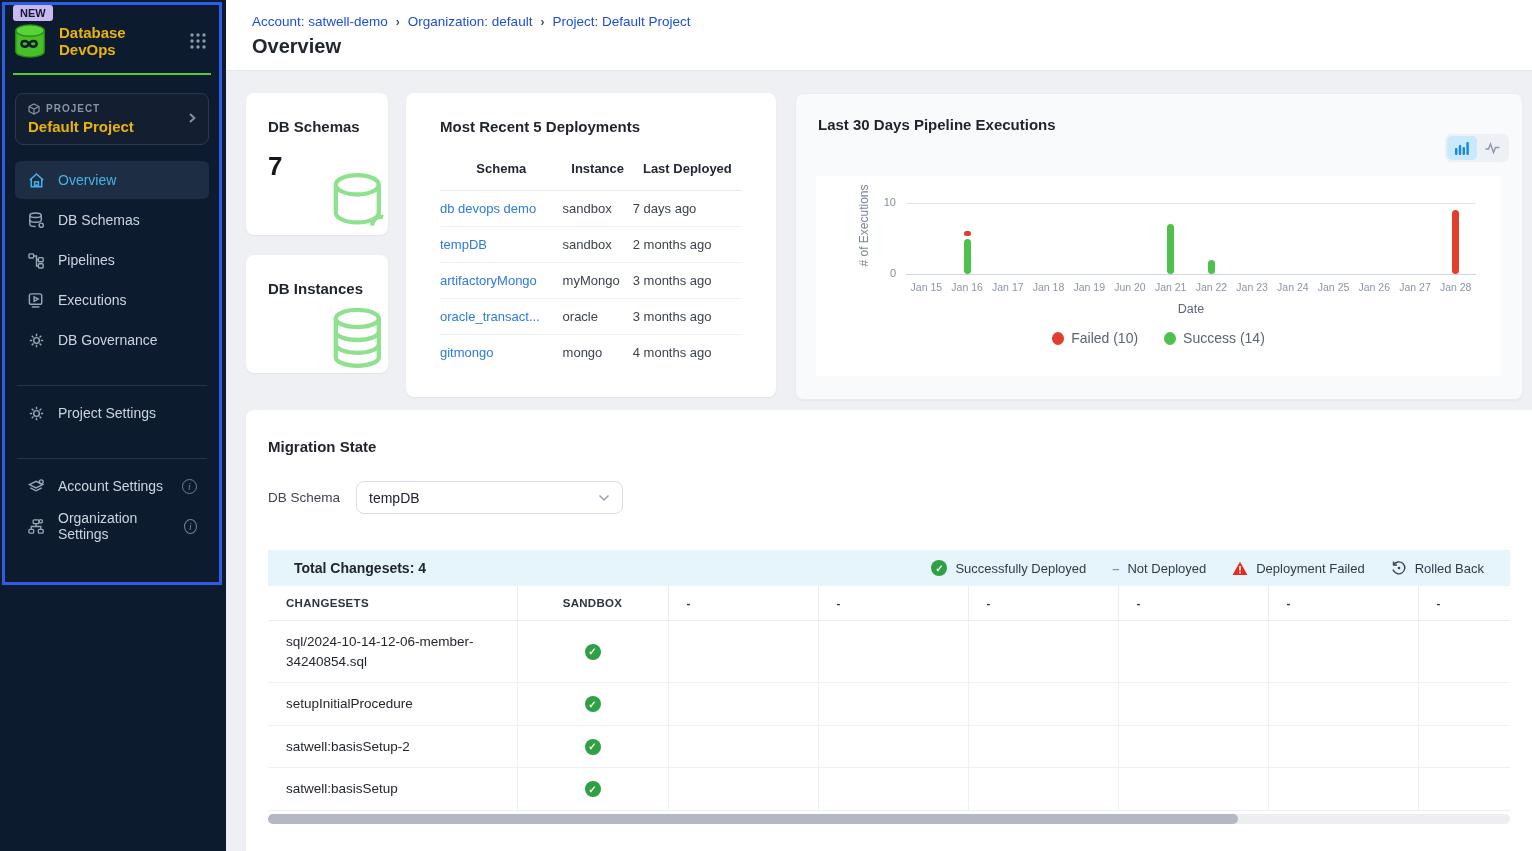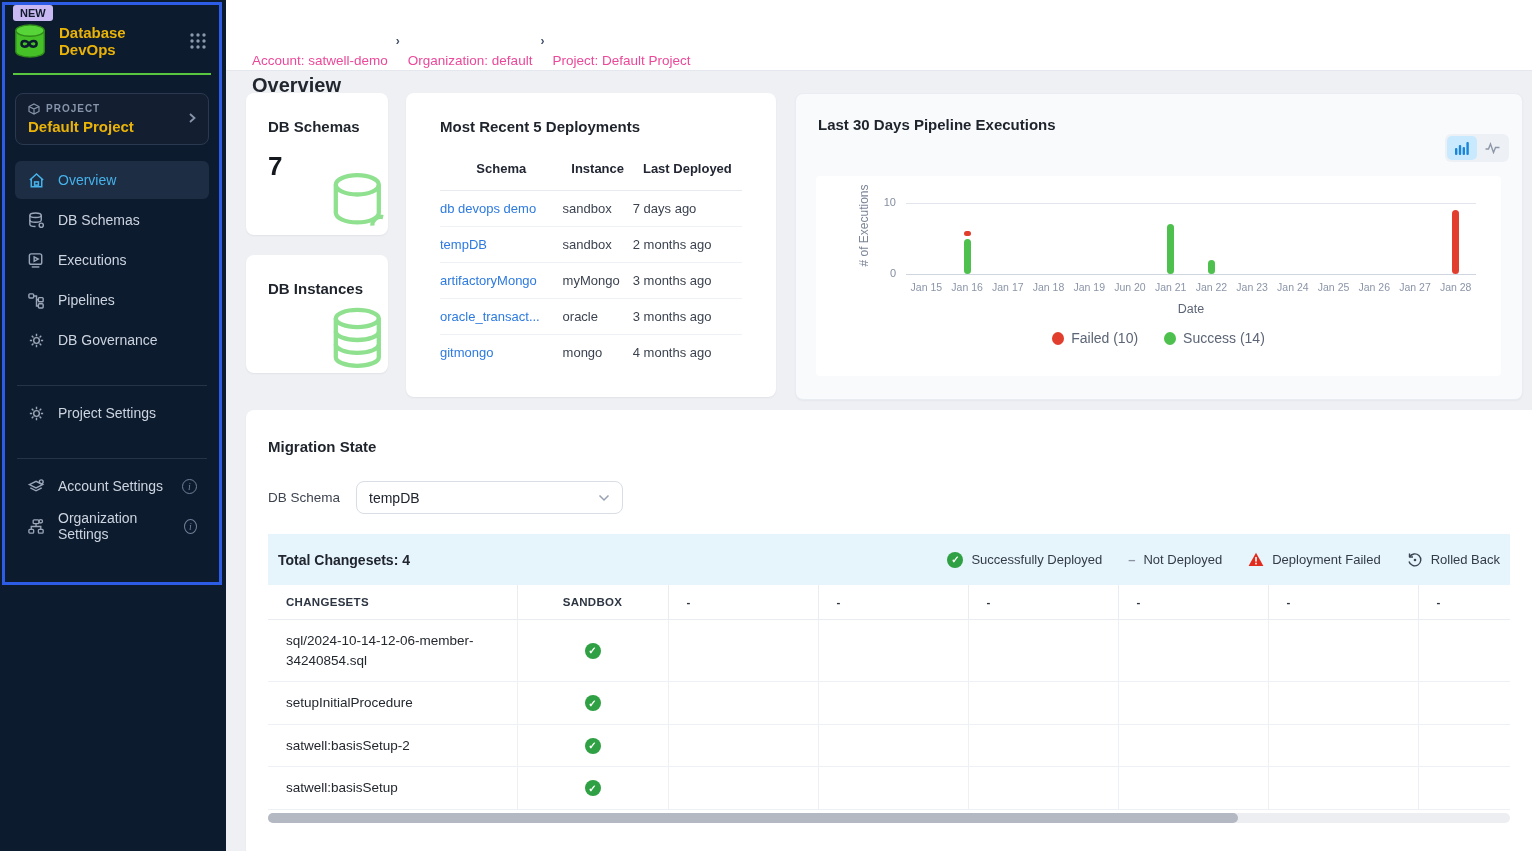--- a/index.html
+++ b/index.html
@@ -24,21 +24,21 @@
   .nav-item svg { color:#9aa6b8; flex:0 0 auto; }
   .nav-item.active { background:#1c2d44; color:#47b2ea; }
   .nav-item.active svg { color:#47b2ea; }
   .nav-spacer { height:16px; }
   .side-divider { height:1px; background:#273347; margin:8px 12px; }
   .info-dot { margin-left:auto; width:15px; height:15px; border:1px solid #71809a; border-radius:50%; color:#71809a; font-size:10px; display:flex; align-items:center; justify-content:center; font-family:"Liberation Serif", serif; font-style:italic; }
 
   
   .main-header { position:absolute; left:226px; top:0; right:0; height:71px; background:#ffffff; border-bottom:1px solid #e4e8ee; padding:14px 0 0 26px; }
   .breadcrumb { display:flex; align-items:center; gap:8px; font-size:13.5px; }
-  .crumb { color:#ec4899; cursor:pointer;margin-top:39px; }
+  .crumb { color:#1d4ed8; cursor:pointer; }
   .crumb-sep { color:#41506b; font-weight:bold; font-size:12px; }
   .page-title { font-size:20px; font-weight:bold; color:#22272f; margin-top:6px; }
 
   
   .card { position:absolute; background:#fff; border-radius:8px; box-shadow:0 1px 2px rgba(16,24,40,.06); overflow:hidden; }
   .stat-card-1 { left:246px; top:93px; width:142px; height:142px; }
   .stat-card-2 { left:246px; top:255px; width:142px; height:118px; }
   .stat-label { font-size:15px; font-weight:bold; color:#1f242c; padding:25px 0 0 22px; }
   .stat-value { font-size:26px; font-weight:bold; color:#15191f; padding:16px 0 0 22px; }
   .stat-icon { position:absolute; right:-8px; bottom:-10px; color:#8fe18f; }
@@ -76,21 +76,21 @@
   .legend-dot { width:12px; height:13px; border-radius:50%; }
 
   
   .migration-panel { position:absolute; left:246px; top:410px; right:0; bottom:0; background:#ffffff; border-radius:8px 0 0 0; box-shadow:0 1px 2px rgba(16,24,40,.05); }
   .migration-title { font-size:15px; font-weight:bold; color:#1f242c; padding:28px 0 0 22px; }
   .schema-row { display:flex; align-items:center; gap:16px; padding:26px 0 0 22px; }
   .schema-label { font-size:13.5px; color:#3e4551; }
   .schema-select { width:267px; height:33px; border:1px solid #d8dde6; border-radius:8px; background:#fff; display:flex; align-items:center; justify-content:space-between; padding:0 12px; font-size:14px; color:#20252e; cursor:pointer; }
   .schema-select .chev { color:#98a1b0; }
 
-  .total-bar { margin:20px 0 0 22px; width:1242px; height:51px; background:#e6f4fb; display:flex; align-items:center; justify-content:space-between; padding:0 10px; }
+  .total-bar { margin:36px 0 0 22px; width:1242px; height:36px; background:#e6f4fb; display:flex; align-items:center; justify-content:space-between; padding:0 26px; }
   .total-label { font-size:14px; font-weight:bold; color:#20252e; }
   .status-legend { display:flex; align-items:center; gap:26px; }
   .status-item { display:flex; align-items:center; gap:8px; font-size:13px; color:#333b48; }
   .ok-badge { width:16px; height:16px; background:#2fa043; border-radius:50%; color:#fff; font-size:10px; font-weight:bold; display:flex; align-items:center; justify-content:center; }
   .dash-glyph { color:#8b93a2; font-weight:bold; }
   .table-clip { margin-left:22px; width:1242px; overflow:hidden; }
   .cs-table { width:1300px; border-collapse:collapse; table-layout:fixed; }
   .cs-table col.c-name { width:249px; } .cs-table col.c-sandbox { width:151px; } .cs-table col.c-dash { width:150px; }
   .cs-table th { border:1px solid #e9edf2; border-top:none; font-size:11.5px; letter-spacing:.3px; color:#2d3542; text-align:left; padding:11px 0 11px 18px; font-weight:bold; background:#fff; }
   .cs-table th.center { text-align:center; padding-left:0; }
@@ -156,34 +156,34 @@
         <svg width="19" height="19" viewBox="0 0 20 20" fill="none" stroke="currentColor" stroke-width="1.5">
             <ellipse cx="9" cy="4.5" rx="6" ry="2.4"></ellipse>
             <path d="M3 4.5 V9.5 c0 1.3 2.7 2.4 6 2.4 s6 -1.1 6 -2.4 V4.5"></path>
             <path d="M3 9.5 V14 c0 1.3 2.7 2.4 6 2.4"></path>
             <circle cx="15" cy="15" r="2.2"></circle>
           </svg>
         <span>DB Schemas</span>
       </div>
       <div class="nav-item">
         <svg width="19" height="19" viewBox="0 0 20 20" fill="none" stroke="currentColor" stroke-width="1.5">
-            <rect x="2.5" y="3" width="13" height="11" rx="2"></rect>
-            <path d="M7.5 6.2 L11.8 8.5 L7.5 10.8 Z"></path>
-            <path d="M5 16.8 H13"></path>
-          </svg>
-        <span>Executions</span>
-      </div>
-      <div class="nav-item">
-        <svg width="19" height="19" viewBox="0 0 20 20" fill="none" stroke="currentColor" stroke-width="1.5">
             <rect x="2" y="3" width="5" height="4.4" rx="1"></rect>
             <rect x="12" y="7" width="5" height="4.4" rx="1"></rect>
             <rect x="12" y="13.5" width="5" height="4.4" rx="1"></rect>
             <path d="M7 5.2 H10 V9.2 H12 M10 9.2 V15.7 H12"></path>
           </svg>
         <span>Pipelines</span>
+      </div>
+      <div class="nav-item">
+        <svg width="19" height="19" viewBox="0 0 20 20" fill="none" stroke="currentColor" stroke-width="1.5">
+            <rect x="2.5" y="3" width="13" height="11" rx="2"></rect>
+            <path d="M7.5 6.2 L11.8 8.5 L7.5 10.8 Z"></path>
+            <path d="M5 16.8 H13"></path>
+          </svg>
+        <span>Executions</span>
       </div>
       <div class="nav-item">
         <svg width="19" height="19" viewBox="0 0 20 20" fill="none" stroke="currentColor" stroke-width="1.5">
             <circle cx="10" cy="10" r="3"></circle>
             <path d="M10 3 V5.4 M10 14.6 V17 M3 10 H5.4 M14.6 10 H17 M5 5 L6.8 6.8 M13.2 13.2 L15 15 M15 5 L13.2 6.8 M6.8 13.2 L5 15"></path>
           </svg>
         <span>DB Governance</span>
       </div>
       <div class="nav-spacer"></div>
       <div class="side-divider"></div>

